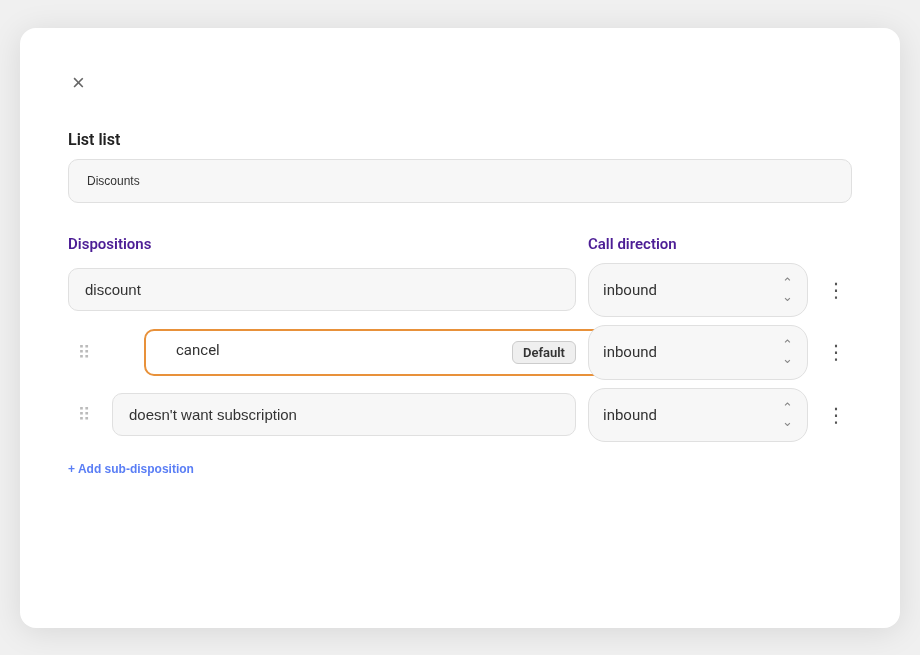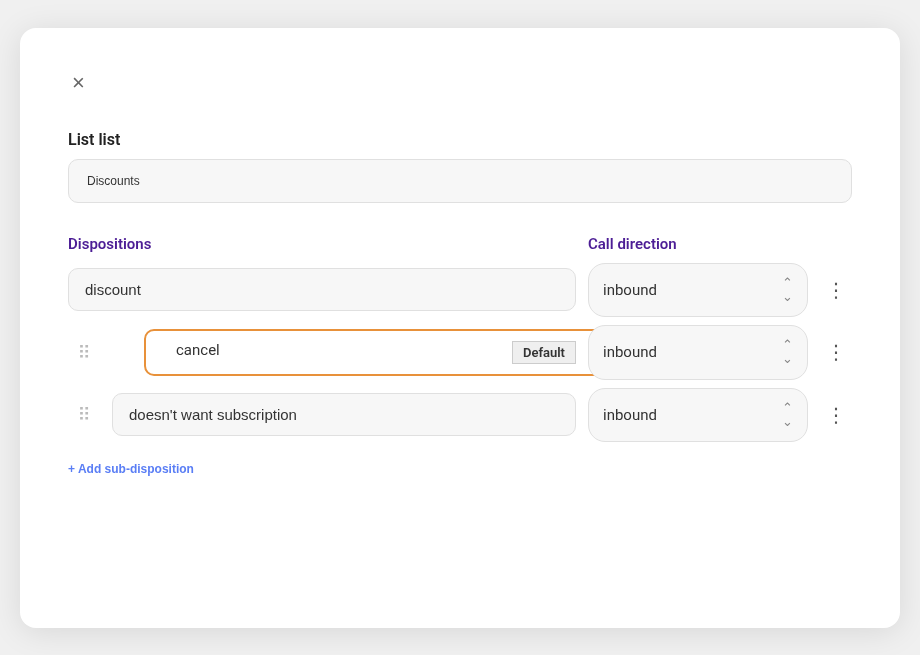--- a/index.html
+++ b/index.html
@@ -124,21 +124,21 @@
       border-radius: 10px;
       font-size: 15px;
       color: #333;
       background: #fff;
       margin-left: 32px;
     }
 
     .default-badge {
       background: #efefef;
       border: 1.5px solid #ccc;
-      border-radius: 0;
+      border-radius: 6px;
       padding: 3px 10px;
       font-size: 13px;
       font-weight: 600;
       color: #333;
       white-space: nowrap;
       margin-left: auto;
     }
 
     .direction-select {
       display: flex;

